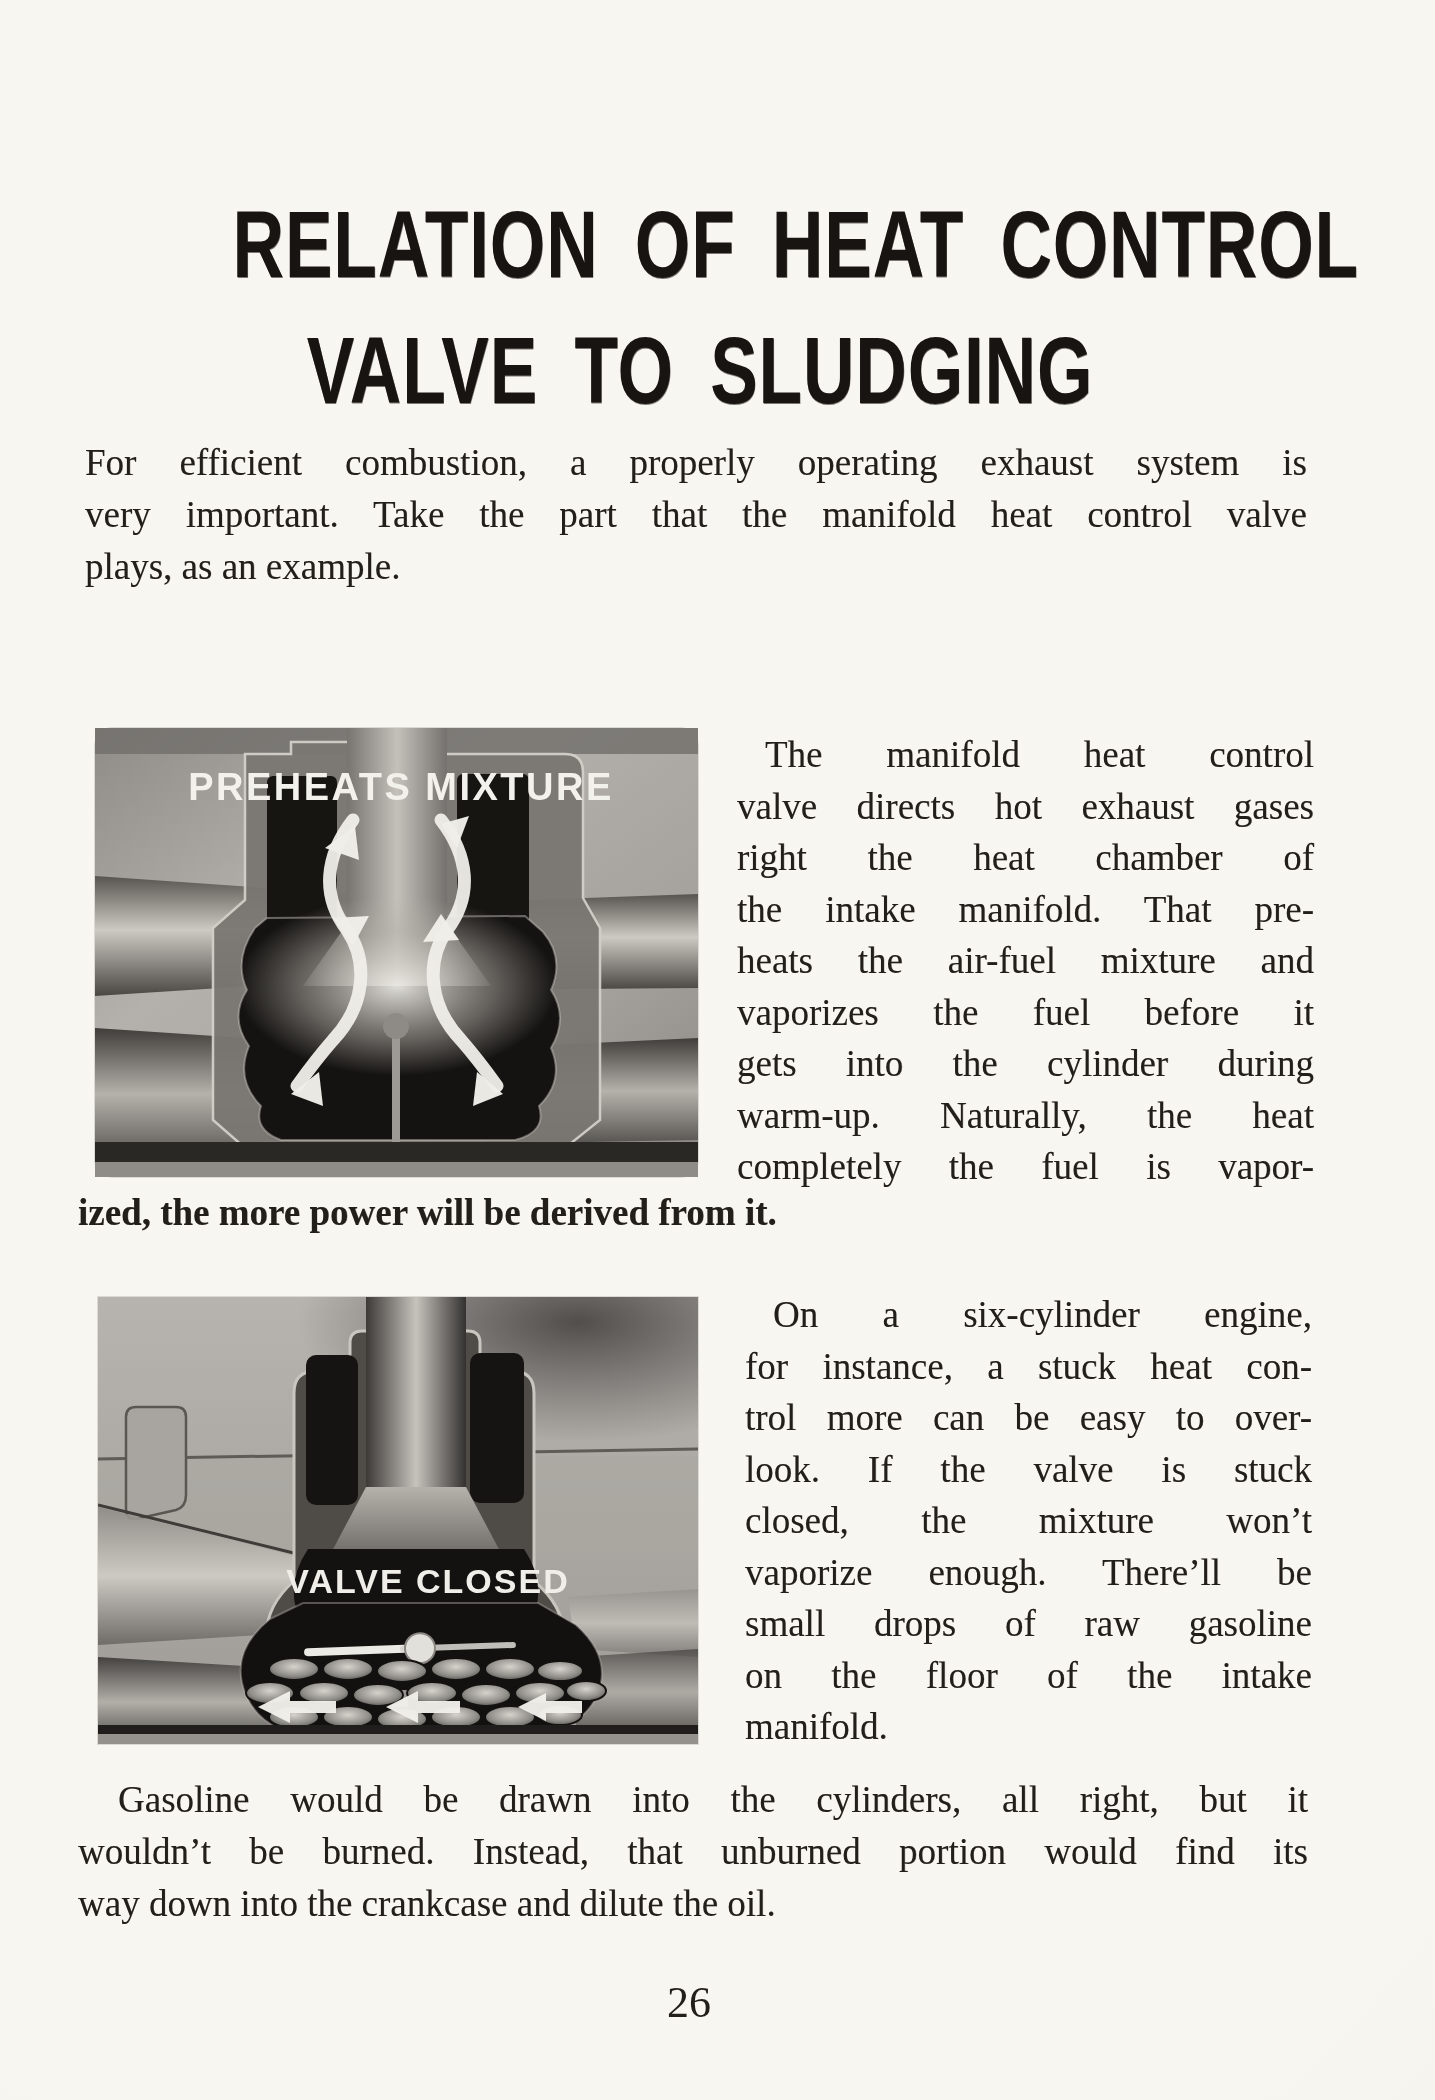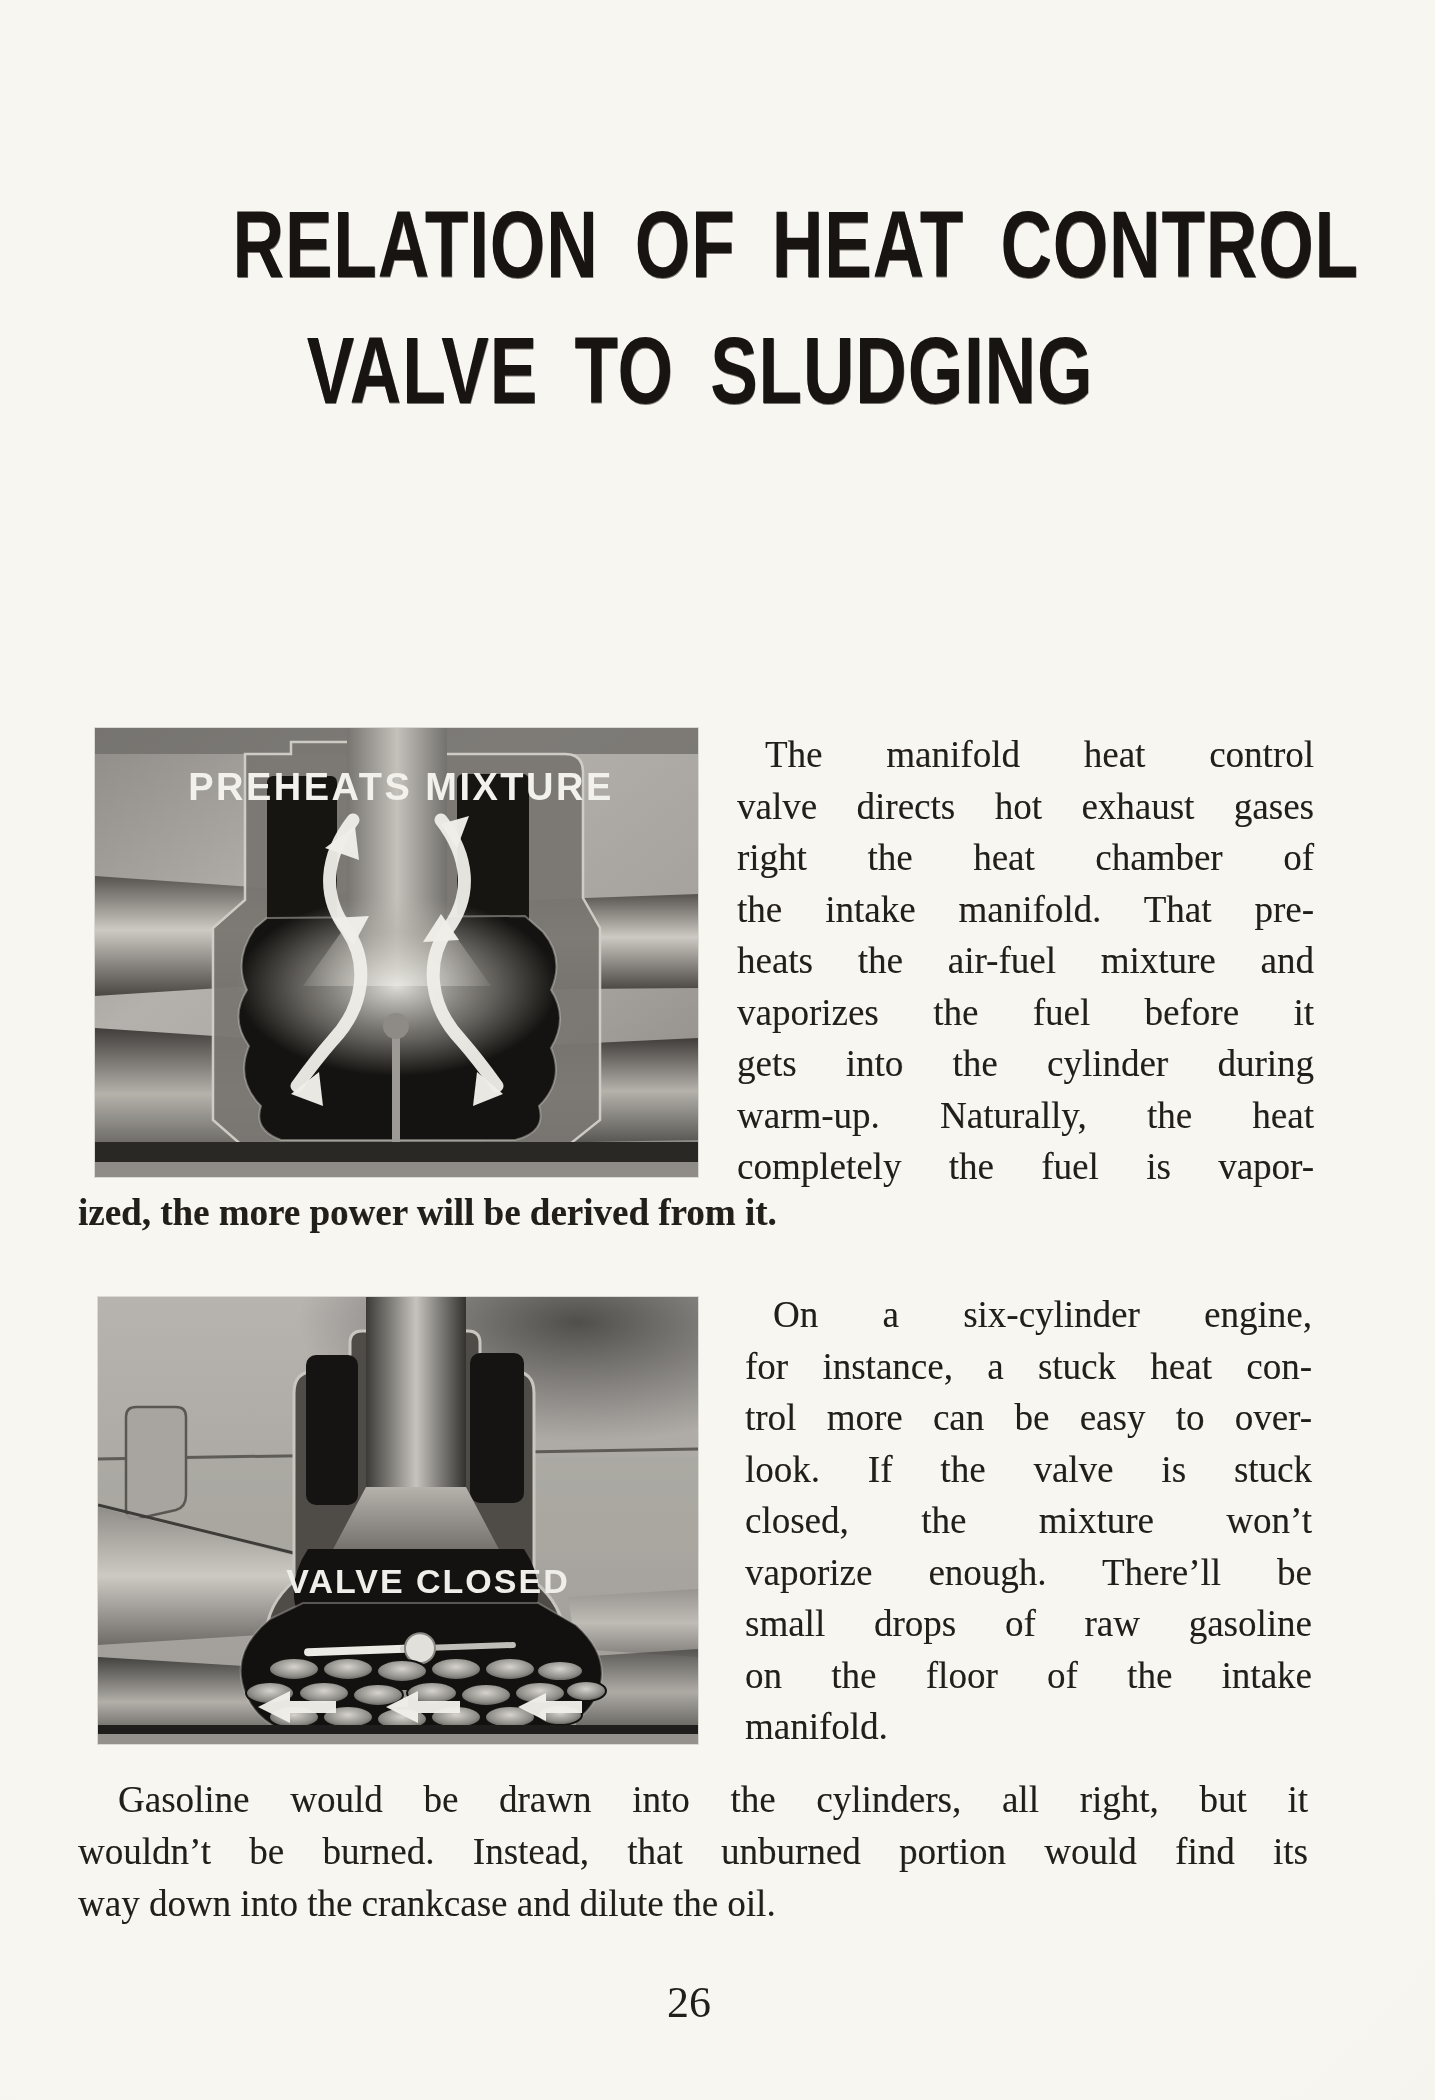--- a/index.html
+++ b/index.html
@@ -29,34 +29,39 @@
   .ind28 { padding-left:28px; }
   .ind40 { padding-left:40px; }
   #intro   { position:absolute; left:85px;  top:437px;  width:1222px; }
   #fig1txt { position:absolute; left:737px; top:729px;  width:577px; }
   #bridge  { position:absolute; left:78px;  top:1187px; width:1230px;font-weight:bold; }
   #fig2txt { position:absolute; left:745px; top:1289px; width:567px; }
   #closing { position:absolute; left:78px;  top:1774px; width:1230px; }
   #pageno  { position:absolute; left:0;     top:1980px; width:1378px; text-align:center;
              font-size:44px; line-height:46px; }
   .figure { position:absolute; box-shadow:0 0 0 1px rgba(60,55,50,0.15); }
-  #fig1 { left:95px; top:728px;  width:603px; height:449px; }
+  #fig1 { left:95px; top:728px;  width:603px; height:449px;border-radius:18px; }
   #fig2 { left:98px; top:1297px; width:600px; height:447px; }
   svg { display:block; }
 </style>
 </head>
 <body>
 
 <div class="page">
 
   <div class="title-block">
     <div class="title-line">RELATION OF HEAT CONTROL</div>
     <div class="title-line">VALVE TO SLUDGING</div>
   </div>
 
+  <div id="intro">
+    <div class="tline jline">For efficient combustion, a properly operating exhaust system is</div>
+    <div class="tline jline">very important. Take the part that the manifold heat control valve</div>
+    <div class="tline lline">plays, as an example.</div>
+  </div>
 
   <div id="fig1" class="figure">
   <svg width="603" height="449" viewBox="0 0 603 449">
     <defs>
       <linearGradient id="g1bg" x1="0" y1="0" x2="1" y2="1">
         <stop offset="0" stop-color="#8f8c88"></stop>
             <stop offset="0.35" stop-color="#b4b1ac"></stop>
         <stop offset="0.7" stop-color="#a5a19c"></stop>
             <stop offset="1" stop-color="#8a8783"></stop>
       </linearGradient>

